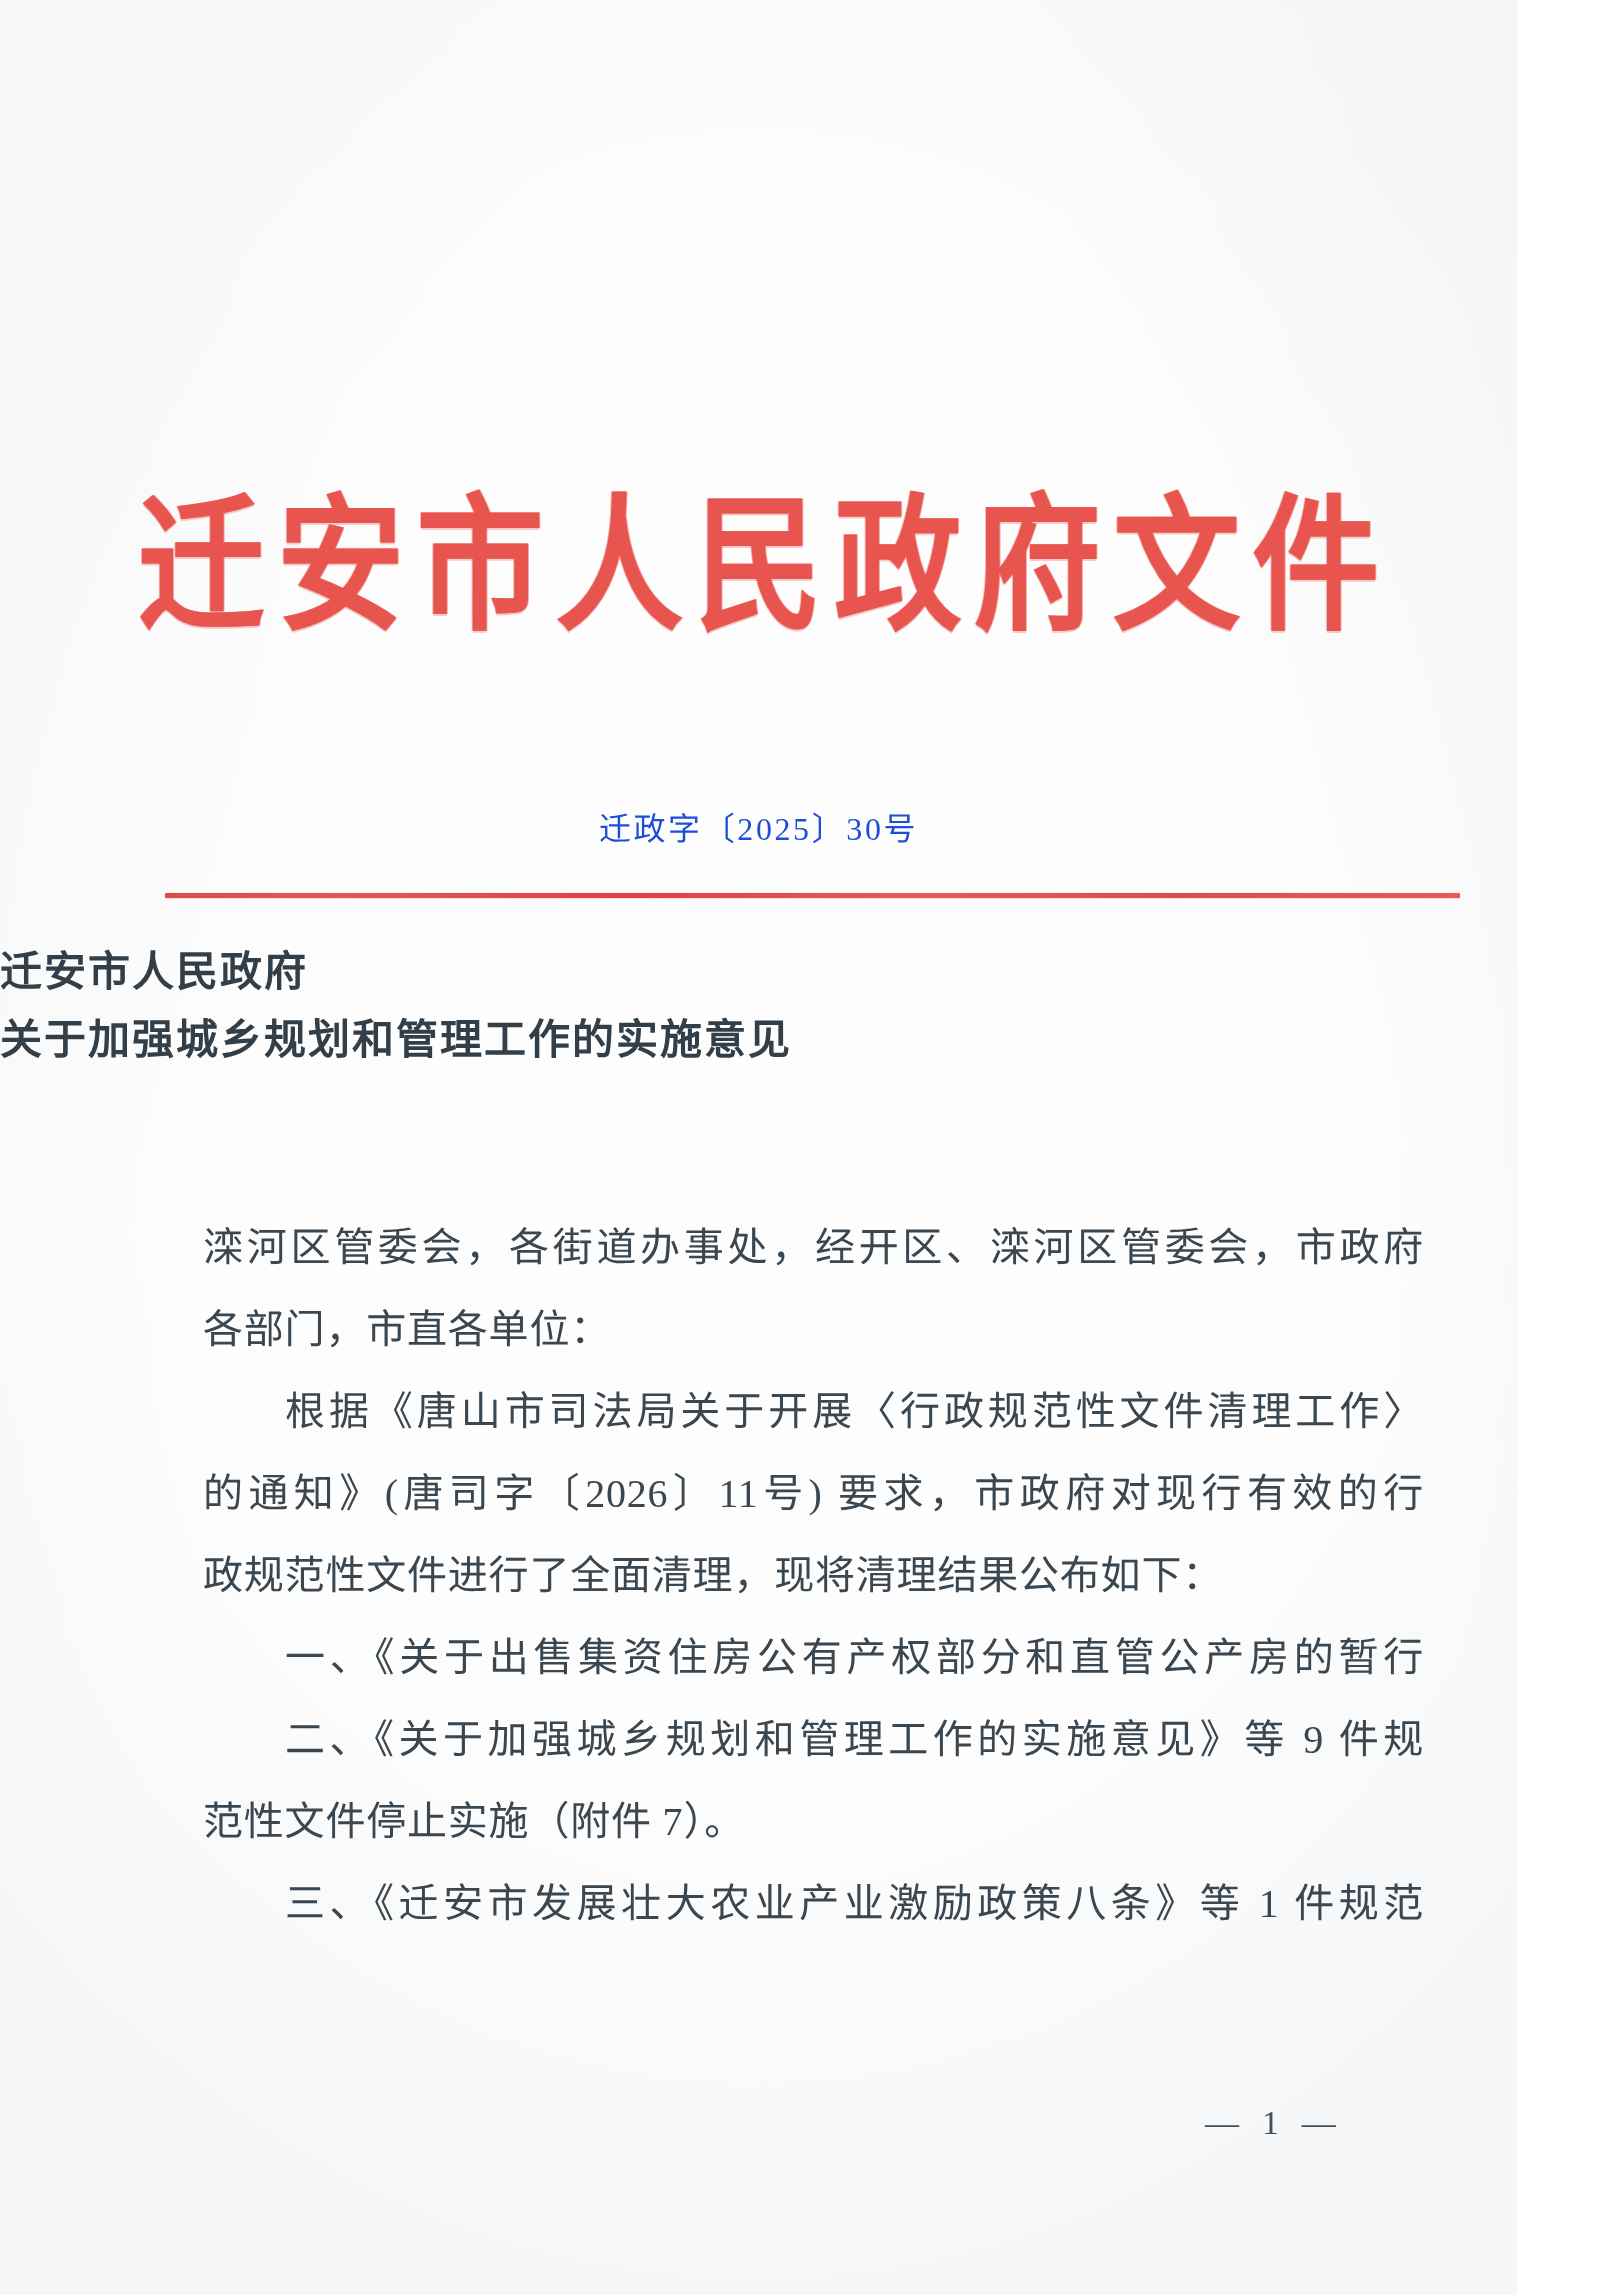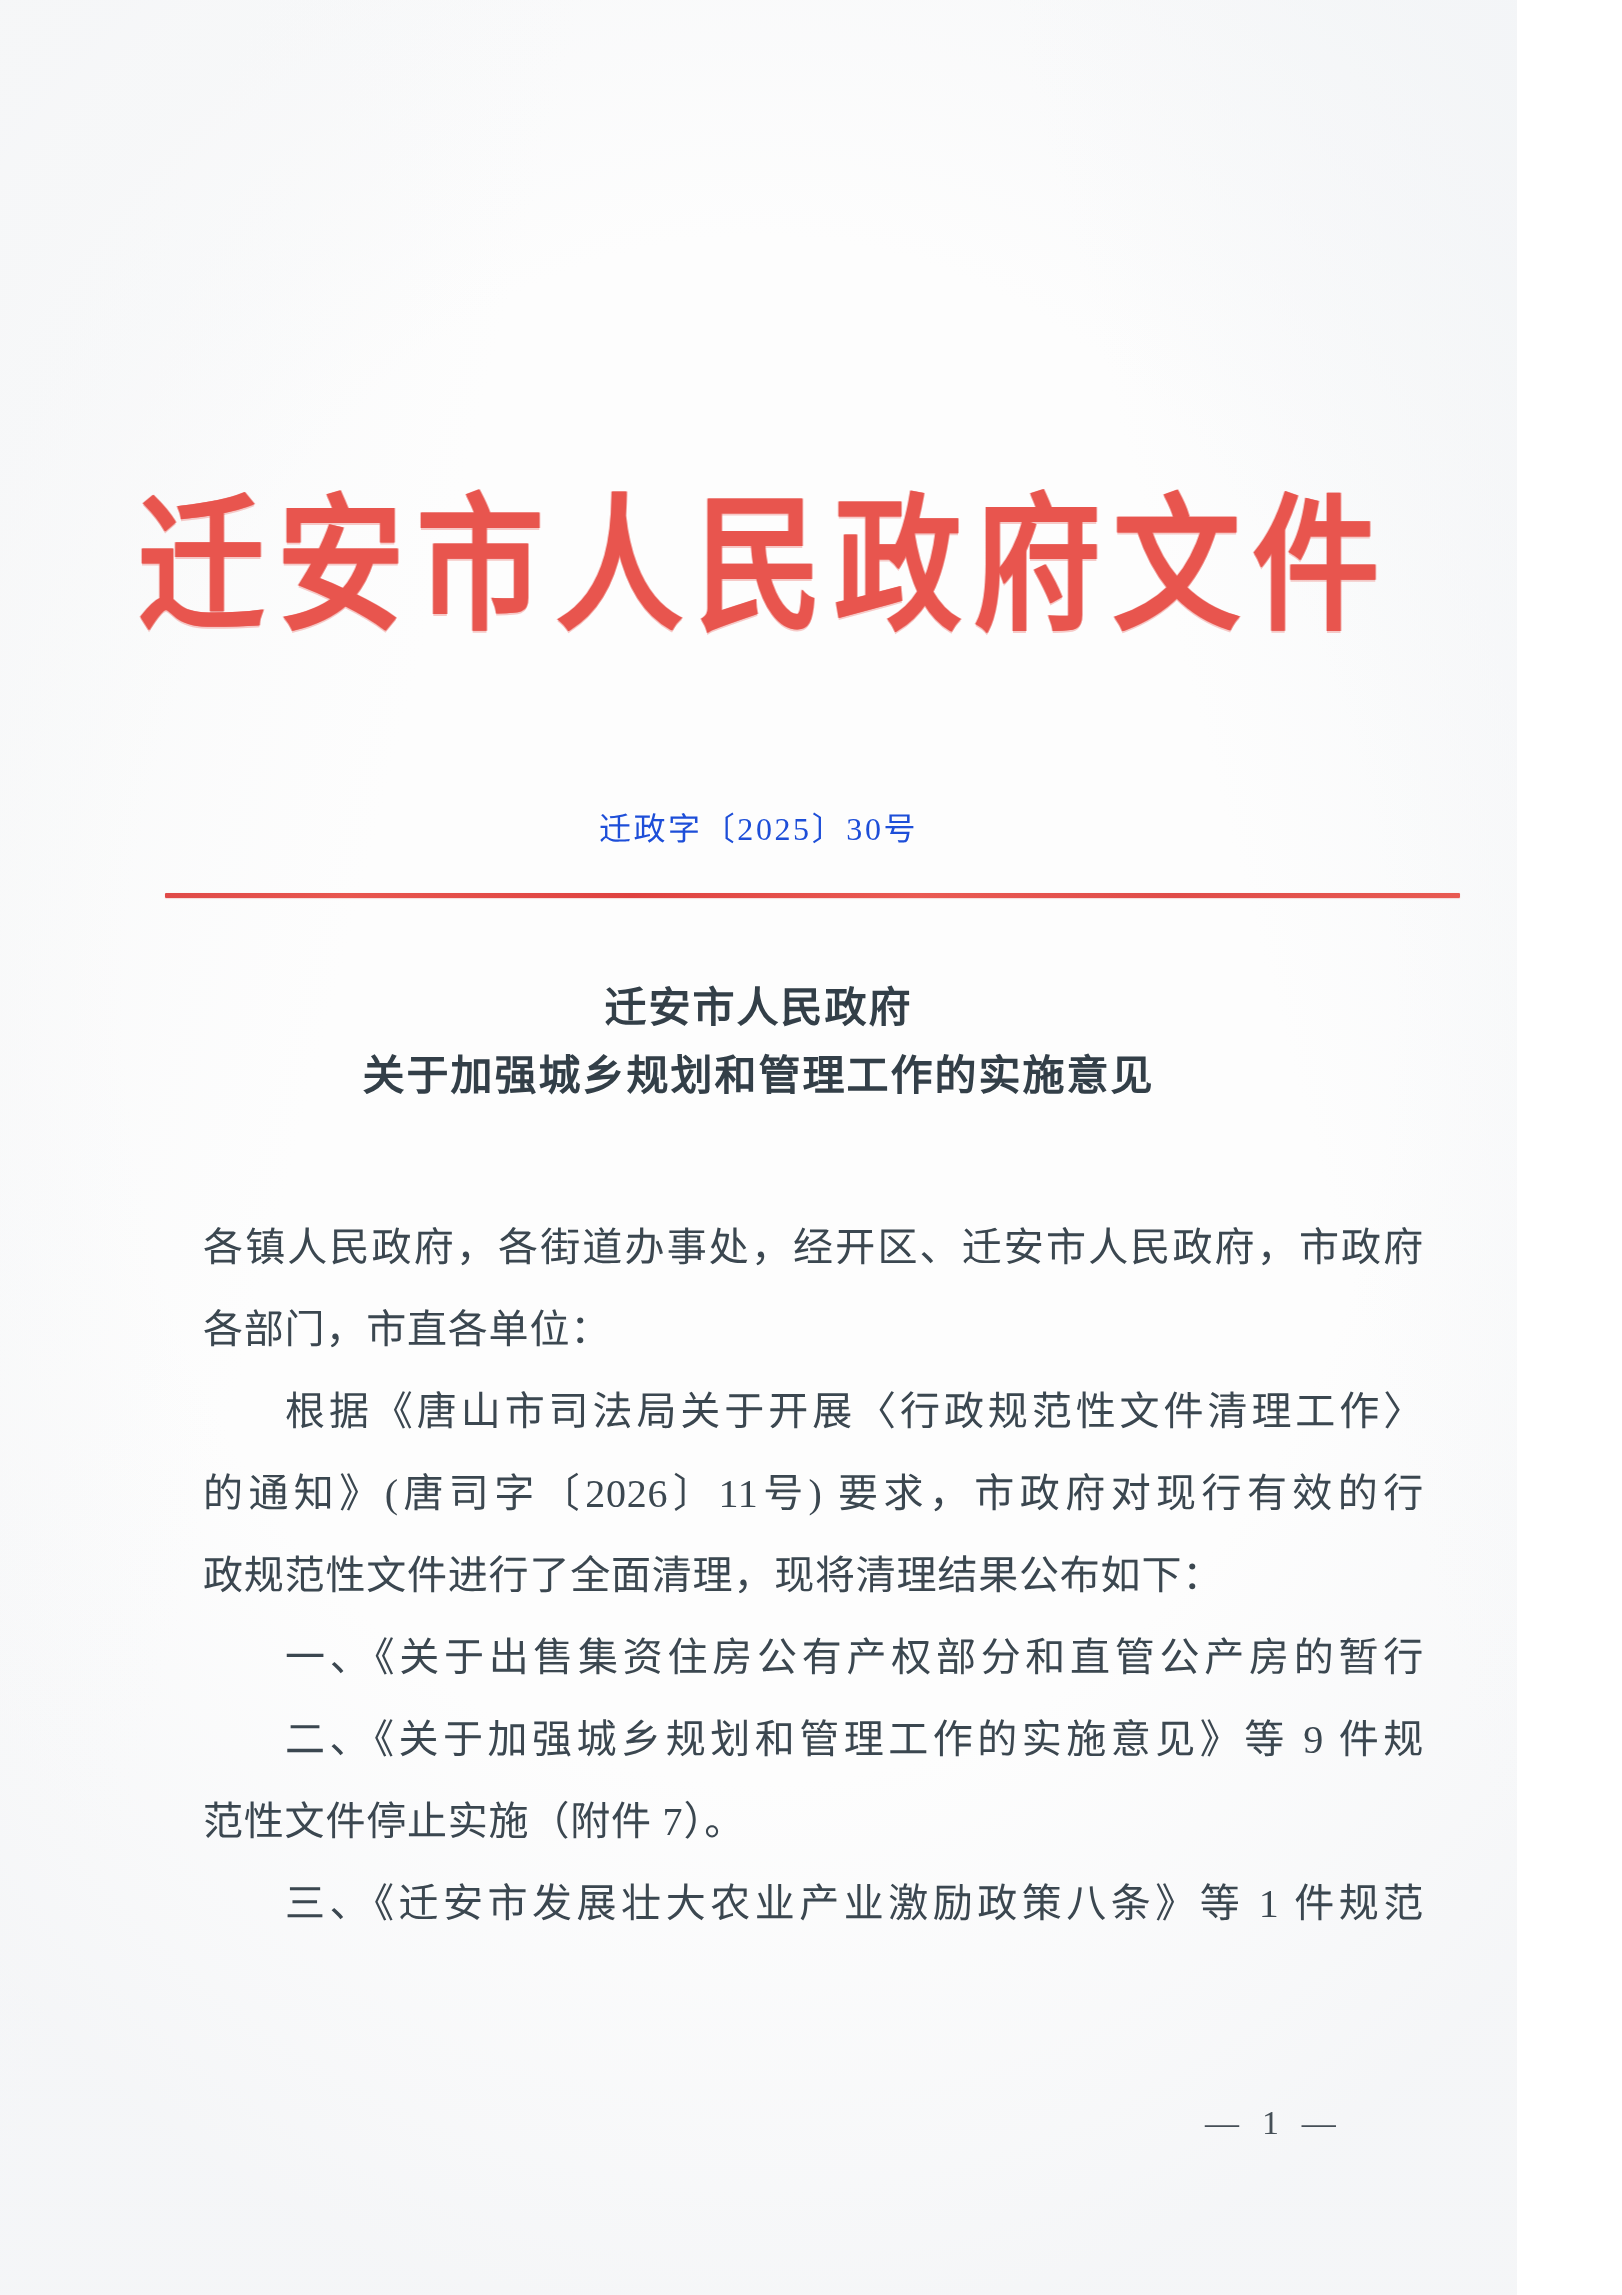--- a/index.html
+++ b/index.html
@@ -82,22 +82,21 @@
       #ea5a53 58%, #e04c49 78%, #e85a52 100%);
     border-radius: 1px;
     box-shadow: 0 0.5px 1px rgba(224,74,72,0.35);
   }
 
   
   #title-block {
     position: absolute;
     left: 0;
     right: 0;
-    top: 974px;
-    text-align: center;
+    top: 938px;
   }
 
   .doc-title-line {
     font-family: "Liberation Sans", "DejaVu Sans", sans-serif;
     font-size: 42px;
     font-weight: 700;
     line-height: 1.62;
     letter-spacing: 2px;
     color: #333f48;
     white-space: nowrap;
@@ -160,21 +159,21 @@
   <div id="doc-number">迁政字〔2025〕30号</div>
 
   <div id="red-rule"></div>
 
   <div id="title-block">
     <div class="doc-title-line">迁安市人民政府</div>
     <div class="doc-title-line">关于加强城乡规划和管理工作的实施意见</div>
   </div>
 
   <div id="body-text">
-    <div class="body-line spread">各镇人民政府，各街道办事处，经开区、迁安市人民政府，市政府</div>
+    <div class="body-line spread">滦河区管委会，各街道办事处，经开区、滦河区管委会，市政府</div>
     <div class="body-line">各部门，市直各单位：</div>
     <div class="body-line indent spread">根据《唐山市司法局关于开展〈行政规范性文件清理工作〉</div>
     <div class="body-line spread">的通知》(唐司字〔2026〕11号) 要求，市政府对现行有效的行</div>
     <div class="body-line">政规范性文件进行了全面清理，现将清理结果公布如下：</div>
     <div class="body-line indent spread">一、《关于出售集资住房公有产权部分和直管公产房的暂行</div>
     <div class="body-line indent spread">二、《关于加强城乡规划和管理工作的实施意见》等 9 件规</div>
     <div class="body-line">范性文件停止实施（附件 7）。</div>
     <div class="body-line indent spread">三、《迁安市发展壮大农业产业激励政策八条》等 1 件规范</div>
   </div>
 

